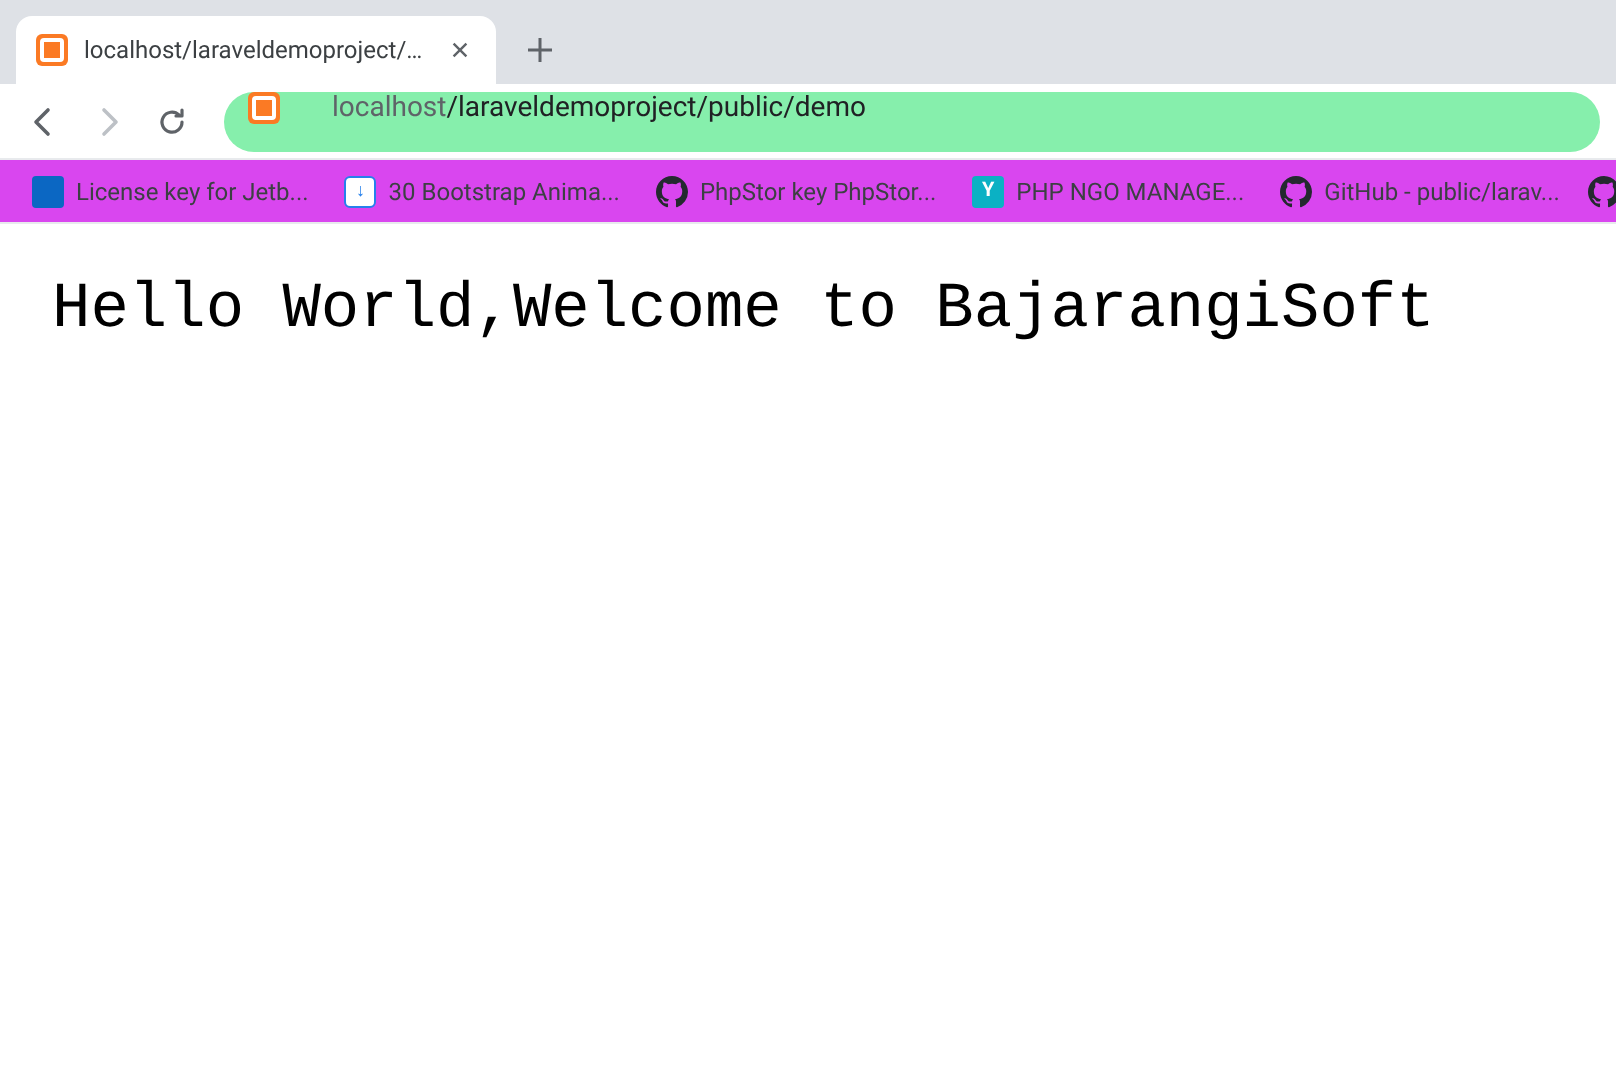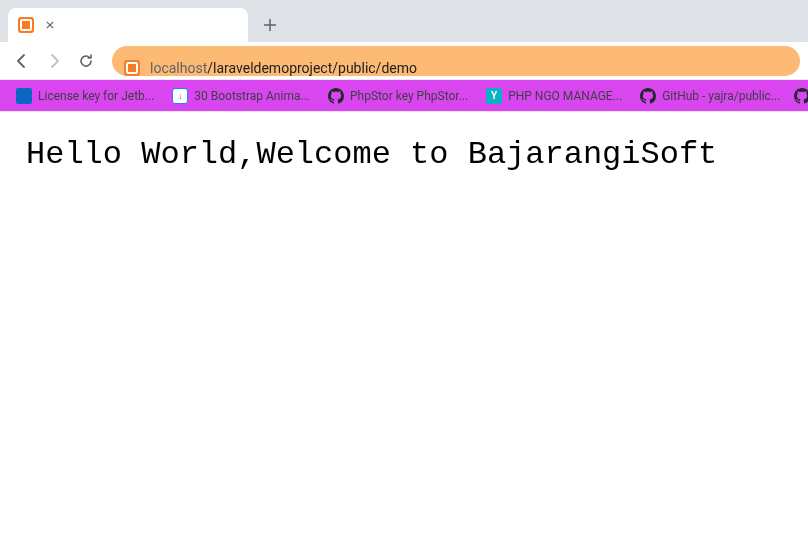--- a/index.html
+++ b/index.html
@@ -85,27 +85,27 @@
       justify-content: center;
       border-radius: 50%;
       color: #5f6368;
       cursor: pointer;
     }
     .nav-btn.disabled { color: #bdc1c6; }
     .nav-btn svg { width: 16px; height: 16px; }
     .address-bar {
       flex: 1;
       display: flex;
-      align-items: flex-end;
-      background: #fdba74;
+      align-items: flex-start;
+      background: #86efac;
       border-radius: 16px;
       height: 30px;
       margin-left: 8px;
       padding: 0 12px;
-      gap: 10px;
+      gap: 26px;
       font-size: 14px;
       color: #202124;
     }
     .address-favicon { width: 16px; height: 16px; flex-shrink: 0; }
     .url-text { flex: 1; white-space: nowrap; overflow: hidden; }
     .url-host { color: #5f6368; }
     .url-path { color: #202124; }
     .bookmarks-bar {
       background: #d946ef;
       display: flex;
@@ -164,20 +164,21 @@
   </style>
 </head>
 <body>
 
 <div class="browser-chrome">
   <div class="tab-bar">
     <div class="tab">
       <span class="tab-favicon">
         <span class="xampp-icon"></span>
       </span>
+      <span class="tab-title">localhost/laraveldemoproject/pu</span>
       <span class="tab-close">
         <svg viewBox="0 0 10 10">
             <path d="M1 1 L9 9 M9 1 L1 9" stroke="currentColor" stroke-width="1.5" fill="none"></path>
           </svg>
       </span>
     </div>
     <div class="new-tab">
       <svg viewBox="0 0 14 14">
           <path d="M7 1 V13 M1 7 H13" stroke="currentColor" stroke-width="1.5" fill="none"></path>
         </svg>
@@ -236,21 +237,21 @@
           <span class="teal-sq">Y</span>
         </span>
       <span>PHP NGO MANAGE...</span>
     </div>
     <div class="bookmark">
       <span class="bookmark-icon gh-icon">
         <svg viewBox="0 0 16 16" fill="currentColor">
             <path d="M8 0C3.58 0 0 3.58 0 8c0 3.54 2.29 6.53 5.47 7.59.4.07.55-.17.55-.38 0-.19-.01-.82-.01-1.49-2.01.37-2.53-.49-2.69-.94-.09-.23-.48-.94-.82-1.13-.28-.15-.68-.52-.01-.53.63-.01 1.08.58 1.23.82.72 1.21 1.87.87 2.33.66.07-.52.28-.87.51-1.07-1.78-.2-3.64-.89-3.64-3.95 0-.87.31-1.59.82-2.15-.08-.2-.36-1.02.08-2.12 0 0 .67-.21 2.2.82.64-.18 1.32-.27 2-.27.68 0 1.36.09 2 .27 1.53-1.04 2.2-.82 2.2-.82.44 1.1.16 1.92.08 2.12.51.56.82 1.27.82 2.15 0 3.07-1.87 3.75-3.65 3.95.29.25.54.73.54 1.48 0 1.07-.01 1.93-.01 2.2 0 .21.15.46.55.38A8.013 8.013 0 0016 8c0-4.42-3.58-8-8-8z"></path>
           </svg>
       </span>
-      <span>GitHub - yajra/public...</span>
+      <span>GitHub - public/larav...</span>
     </div>
     <div class="bookmark bm-overflow">
       <span class="bookmark-icon gh-icon">
         <svg viewBox="0 0 16 16" fill="currentColor">
             <path d="M8 0C3.58 0 0 3.58 0 8c0 3.54 2.29 6.53 5.47 7.59.4.07.55-.17.55-.38 0-.19-.01-.82-.01-1.49-2.01.37-2.53-.49-2.69-.94-.09-.23-.48-.94-.82-1.13-.28-.15-.68-.52-.01-.53.63-.01 1.08.58 1.23.82.72 1.21 1.87.87 2.33.66.07-.52.28-.87.51-1.07-1.78-.2-3.64-.89-3.64-3.95 0-.87.31-1.59.82-2.15-.08-.2-.36-1.02.08-2.12 0 0 .67-.21 2.2.82.64-.18 1.32-.27 2-.27.68 0 1.36.09 2 .27 1.53-1.04 2.2-.82 2.2-.82.44 1.1.16 1.92.08 2.12.51.56.82 1.27.82 2.15 0 3.07-1.87 3.75-3.65 3.95.29.25.54.73.54 1.48 0 1.07-.01 1.93-.01 2.2 0 .21.15.46.55.38A8.013 8.013 0 0016 8c0-4.42-3.58-8-8-8z"></path>
           </svg>
       </span>
     </div>
   </div>
 </div>

